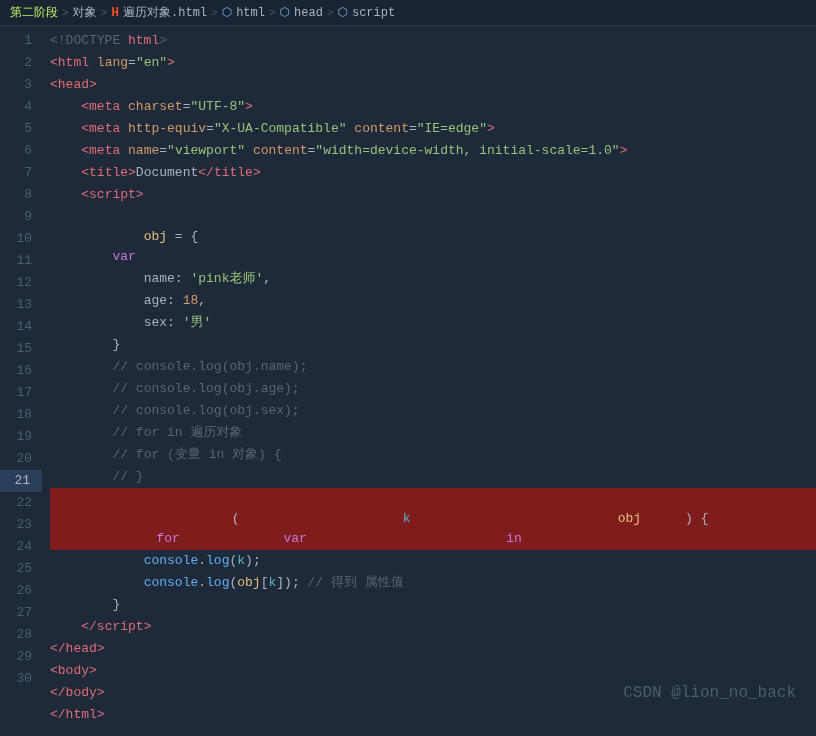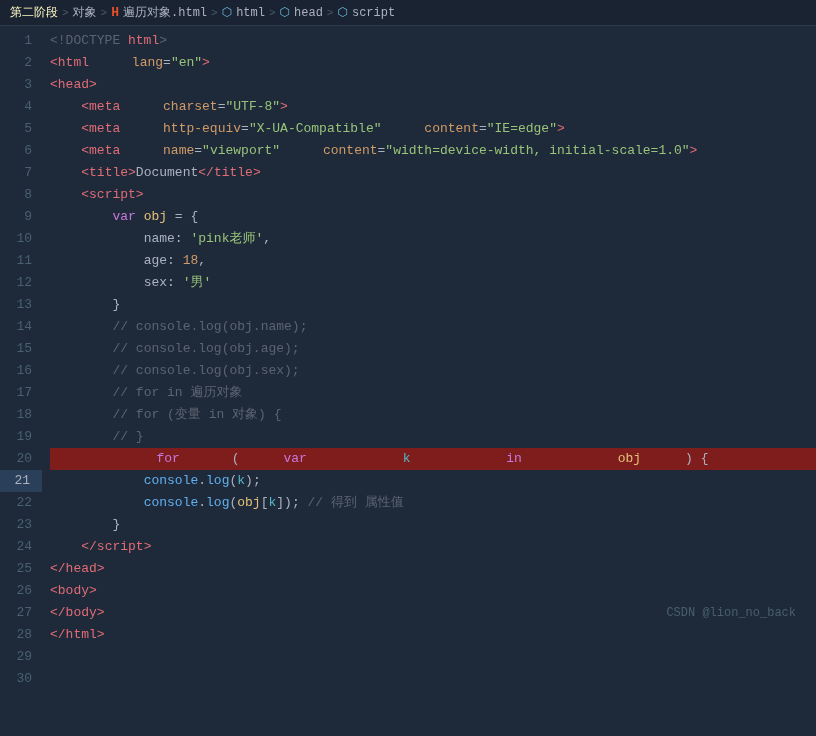--- a/index.html
+++ b/index.html
@@ -66,39 +66,39 @@
       font-size: 13px;
       white-space: pre;
     }
 
     .code-line.highlighted {
       background-color: #7f1d1d;
       gap: 44px;
     }
 
     
-    .kw  { color: #c678dd; }       
+    .kw  { color: #c678dd; margin-top: 40px; }       
     .fn  { color: #61afef; }       
     .str { color: #98c379; }       
     .num { color: #d19a66; }       
     .cm  { color: #5c6370; }       
     .obj { color: #e5c07b; }       
     .white{ color: #abb2bf; }       
     .k2  { color: #61afef; }
     .lt  { color: #e06c75; }       
     .tagname { color: #e06c75; }
-    .attrname { color: #d19a66; margin-left: 35px; }
+    .attrname { color: #d19a66; }
     .attrval { color: #98c379; }
     .cyan { color: #56b6c2; }
   </style>
 </head>
 <body>
 
 <div class="breadcrumb">
-  <span style="color:#fef9c3;">第二阶段</span>
+  <span style="color:#bef264;">第二阶段</span>
   <span class="breadcrumb-sep">&gt;</span>
   <span style="color:#abb2bf;">对象</span>
   <span class="breadcrumb-sep">&gt;</span>
   <span class="icon-html">H</span>
   <span style="color:#abb2bf;">遍历对象.html</span>
   <span class="breadcrumb-sep">&gt;</span>
   <span class="icon-folder">⬡</span>
   <span style="color:#abb2bf;">html</span>
   <span class="breadcrumb-sep">&gt;</span>
   <span class="icon-folder">⬡</span>
@@ -252,21 +252,21 @@
     <div class="code-line">
       <span class="lt">&lt;</span><span class="tagname">body</span><span class="lt">&gt;</span>
     </div>
 
     <div class="code-line">
       <span></span>
     </div>
 
     <div class="code-line" style="position:relative;">
       <span class="lt">&lt;/</span><span class="tagname">body</span><span class="lt">&gt;</span>
-      <span style="position:absolute; right: 20px; color: #4a5f6a; font-size: 12px;">CSDN @lion_no_back</span>
+      <span style="position:absolute; right: 20px; color: #4a5f6a; font-size: 16px;">CSDN @lion_no_back</span>
     </div>
 
     <div class="code-line">
       <span class="lt">&lt;/</span><span class="tagname">html</span><span class="lt">&gt;</span>
     </div>
 
   </div>
 </div>
 
 </body></html>

